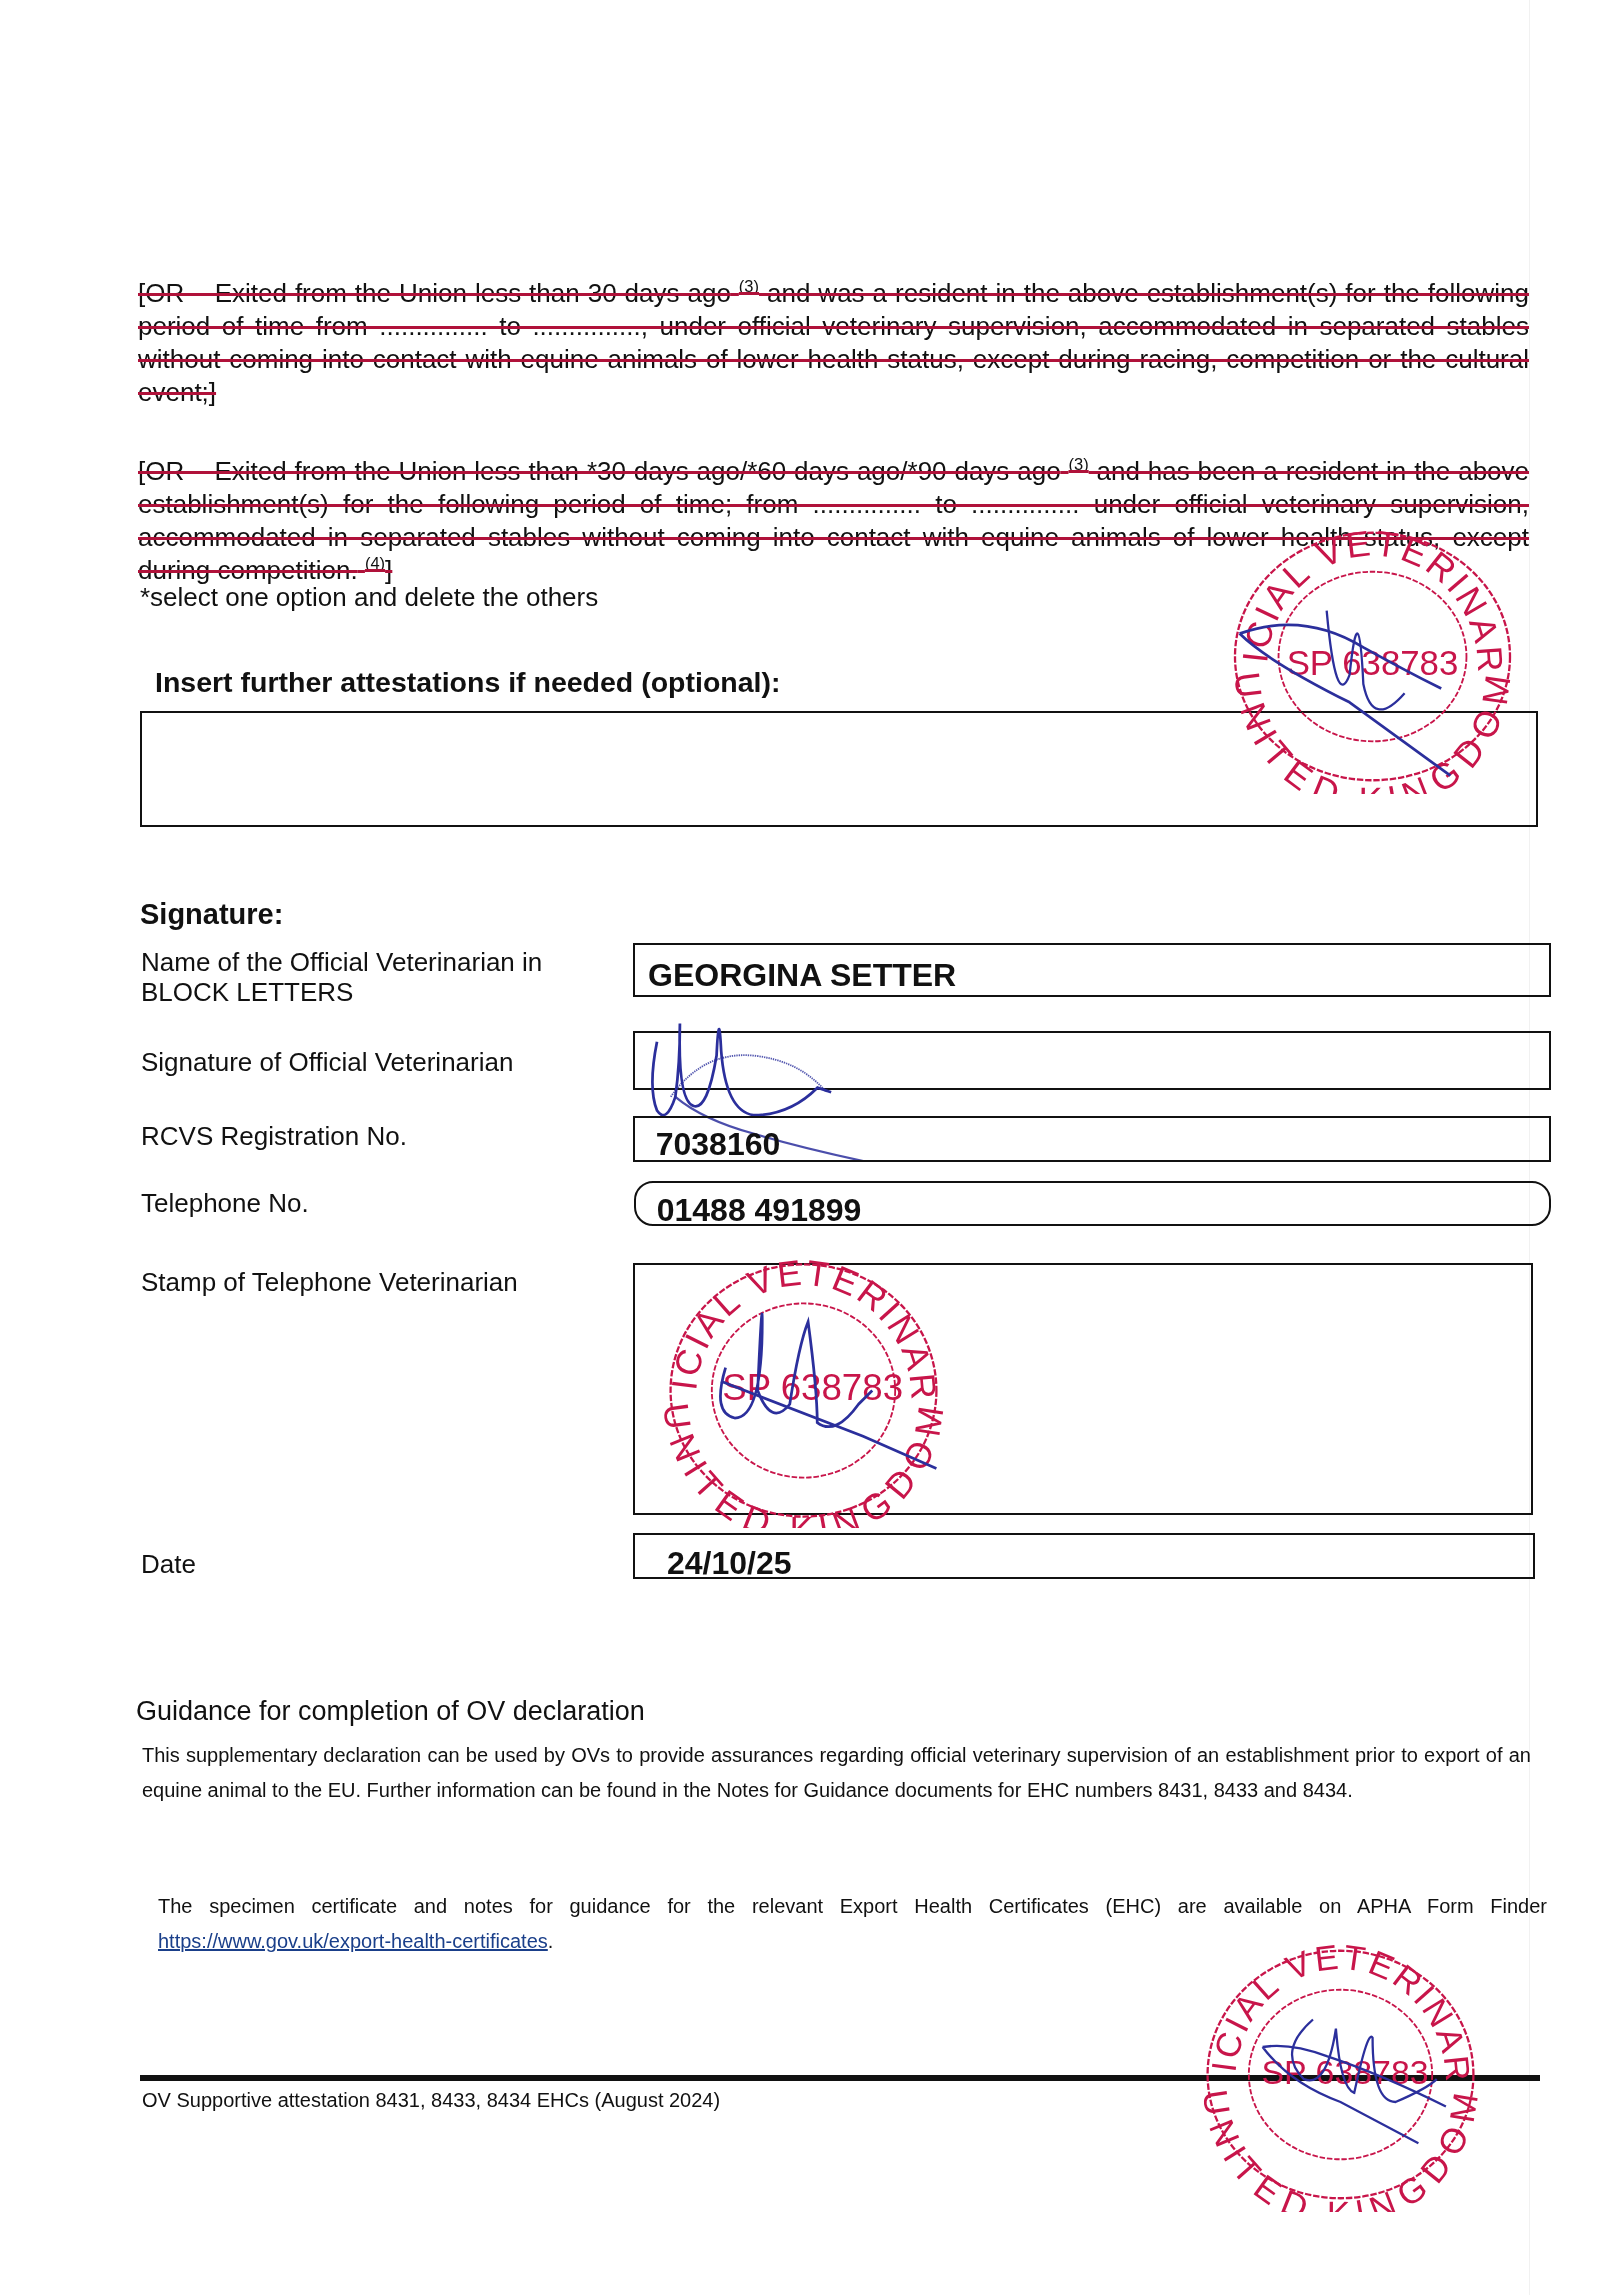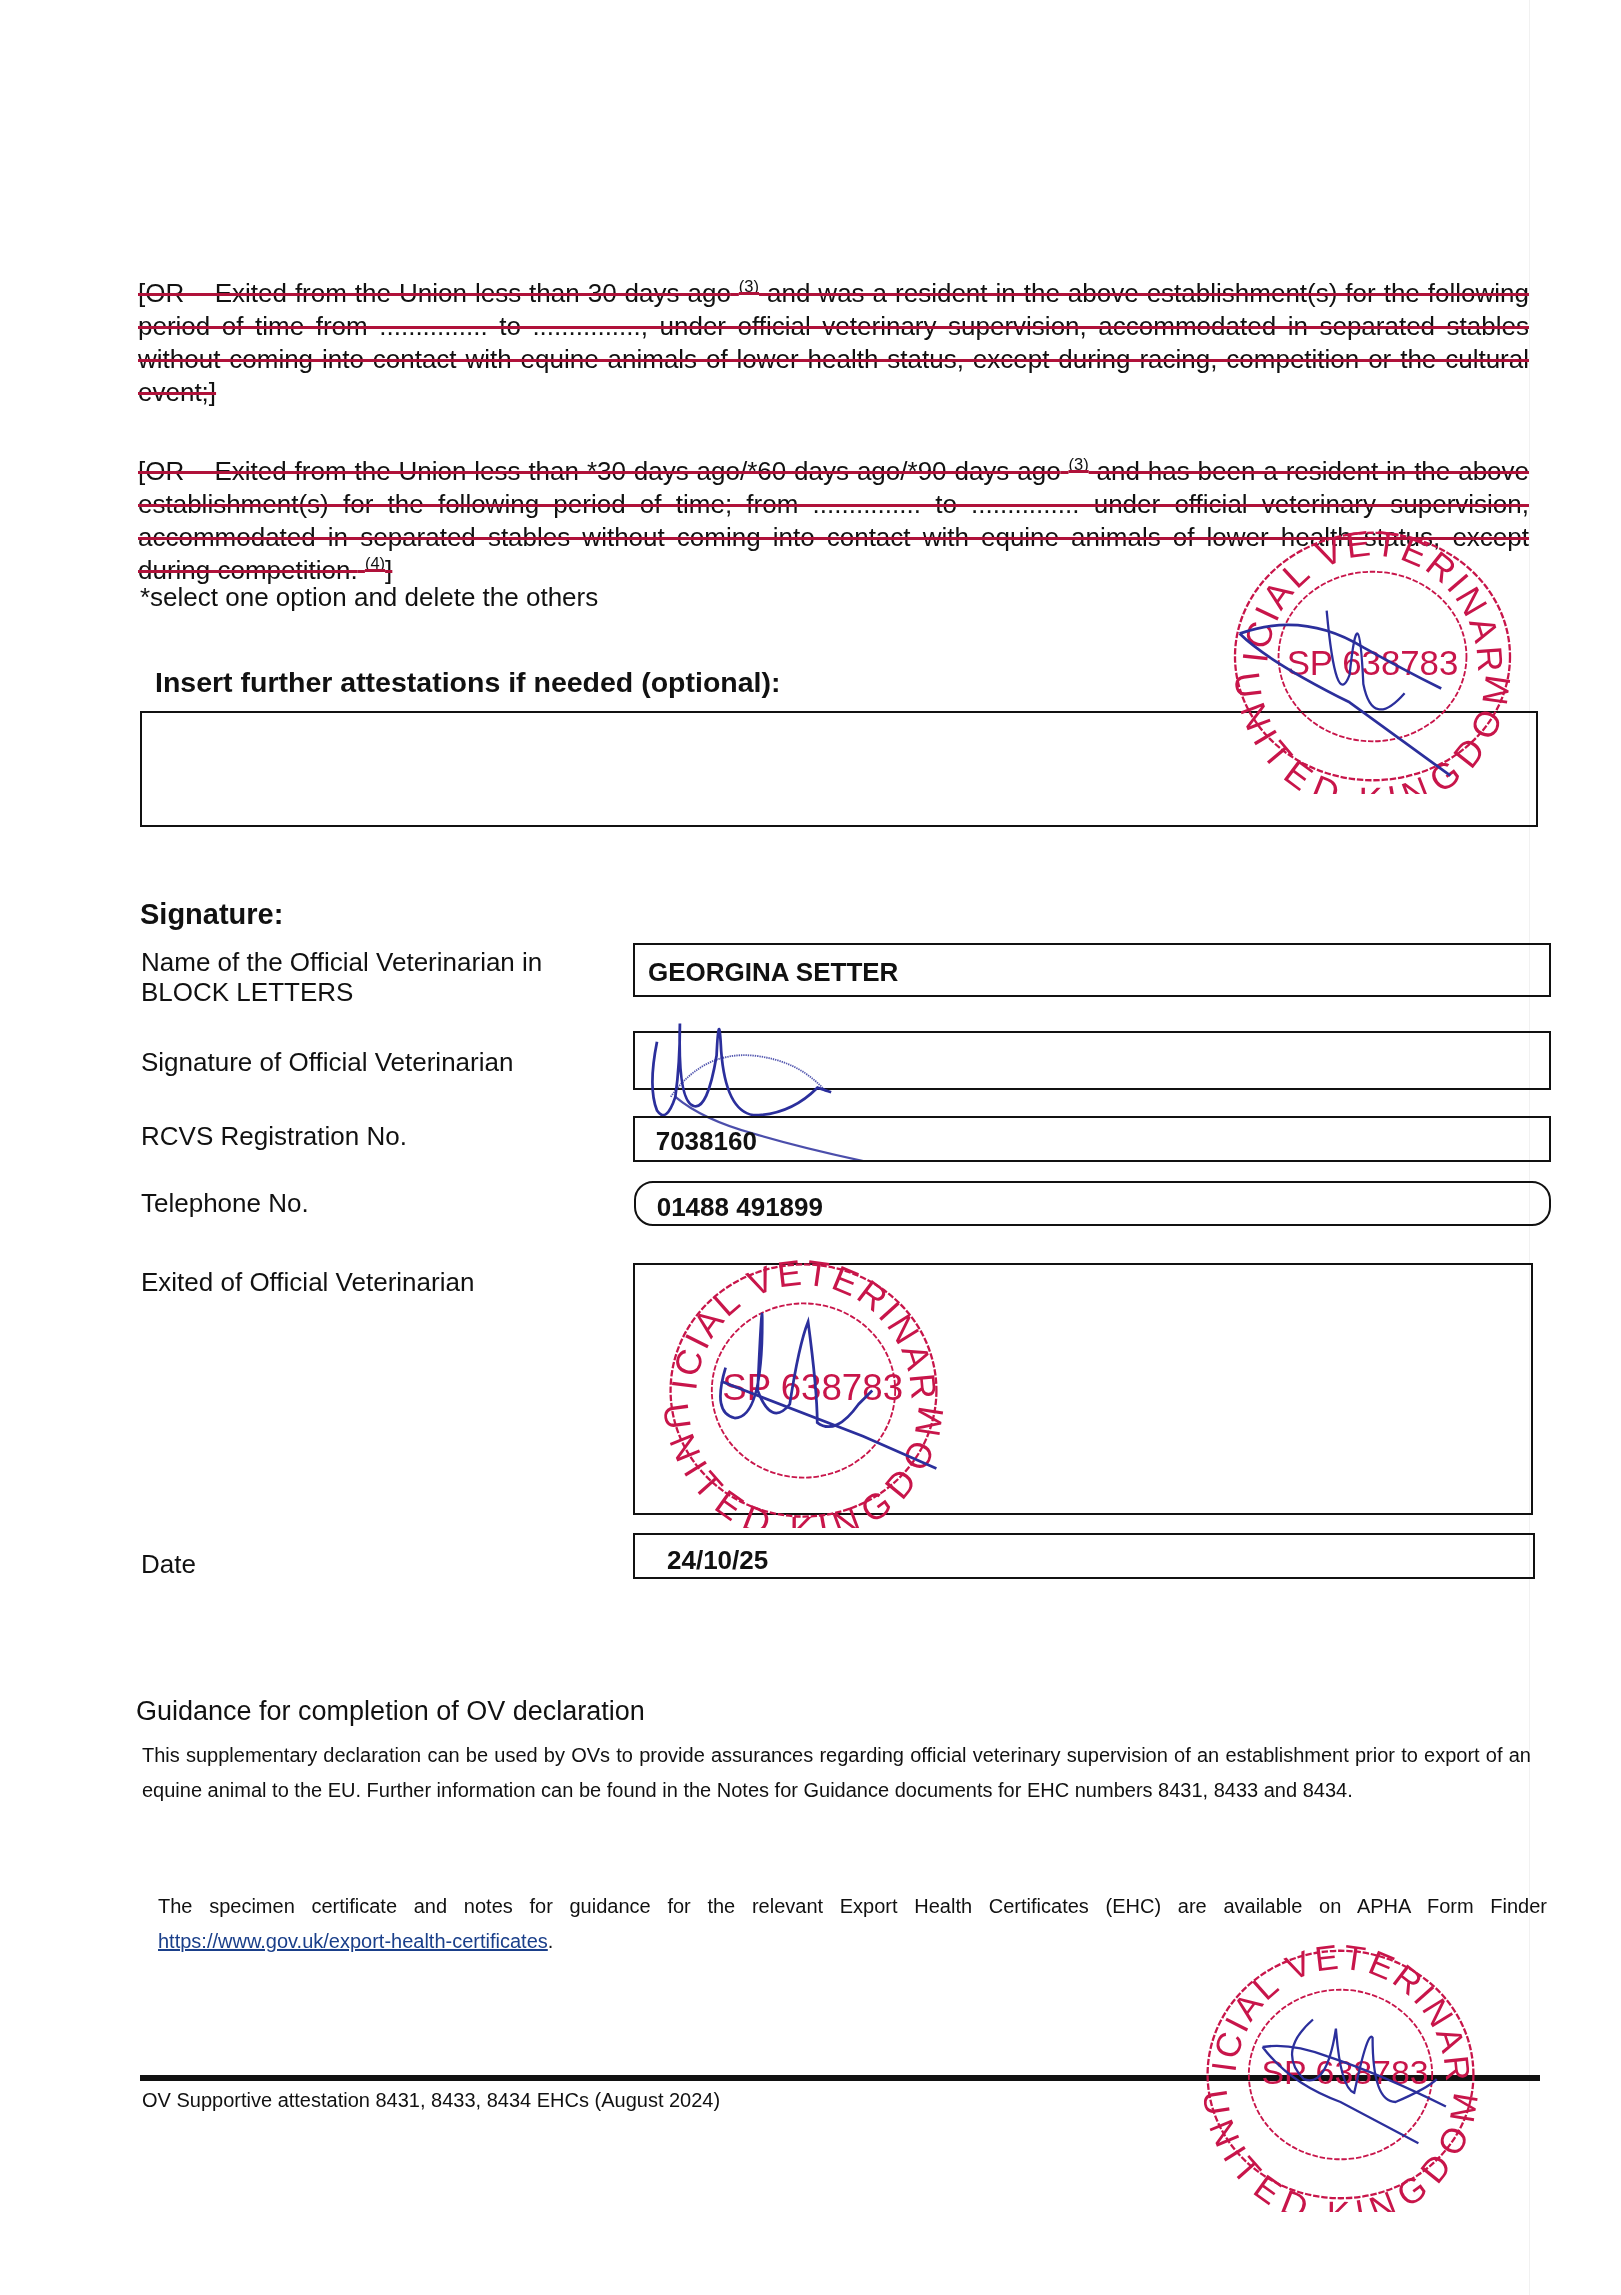--- a/index.html
+++ b/index.html
@@ -8,21 +8,21 @@
   .abs { position:absolute; }
   .para { position:absolute; left:138px; width:1391px; font-size:26px; line-height:33px;
           text-align:justify;margin-top:44px; }
   .struck { text-decoration: line-through; text-decoration-color:#b0123a; text-decoration-thickness:2.8px; }
   .sup { font-size:16.5px; vertical-align:super; line-height:0; }
   .note { position:absolute; left:140px; top:582px; font-size:26px; }
   .h-further { position:absolute; left:155px; top:666px; font-size:28.5px; font-weight:bold; }
   .box { position:absolute; border:2.3px solid #111; box-sizing:border-box; background:transparent; }
   .sig-title { position:absolute; left:140px; top:898px; font-size:29px; font-weight:bold; }
   .label { position:absolute; left:141px; font-size:26px; line-height:30px; }
-  .value { position:absolute; font-size:26px; font-weight:bold; }
+  .value { position:absolute; font-size:32px; font-weight:bold; }
   .g-title { position:absolute; left:136px; top:1696px; font-size:27px; font-weight:normal; }
   .g-para { position:absolute; left:142px; width:1389px; font-size:20px; line-height:35px; text-align:justify; }
   .link { color:#1a3f8a; text-decoration:underline; }
   .footer-rule { position:absolute; left:140px; top:2075px; width:1400px; height:6.4px; background:#111; }
   .footer-text { position:absolute; left:142px; top:2087px; font-size:20px; line-height:27px; }
   .pg-num { color:#1f4e8c; }
   .stamp { position:absolute; }
   .right-edge { position:absolute; left:1529px; top:0; width:0.9px; height:2295px; background:#f1f1f1; }
 </style>
 </head>
@@ -83,21 +83,21 @@
 <div class="label" style="top:1121px;">RCVS Registration No.</div>
 <div class="box" style="left:633px; top:1116px; width:918px; height:46px;">
   <span class="value" style="left:20.7px; top:8.3px;">7038160</span>
 </div>
 
 <div class="label" style="top:1188px;">Telephone No.</div>
 <div class="box" style="left:634px; top:1181px; width:917px; height:45px;border-radius:19px;">
   <span class="value" style="left:20.7px; top:9.2px;">01488 491899</span>
 </div>
 
-<div class="label" style="top:1267px;">Exited of Official Veterinarian</div>
+<div class="label" style="top:1267px;">Stamp of Telephone Veterinarian</div>
 <div class="box" style="left:633px; top:1263px; width:900px; height:252px;"></div>
 
 <svg class="stamp" style="left:643px; top:1253px;" width="321" height="275" viewBox="0 0 700 600">
   <defs>
     <path id="arcTop2" d="M 115 320 A 235 250 0 0 1 585 320"></path>
     <path id="arcBot2" d="M 105 320 A 245 250 0 0 0 595 320"></path>
   </defs>
   <ellipse cx="350" cy="300" rx="290" ry="275" fill="none" stroke="#c8154a" stroke-width="5" stroke-dasharray="14 4"></ellipse>
   <ellipse cx="350" cy="300" rx="200" ry="190" fill="none" stroke="#c8154a" stroke-width="4" stroke-dasharray="12 4"></ellipse>
   <text font-family="Liberation Sans, sans-serif" font-size="78" fill="#c8154a" letter-spacing="6"><textPath href="#arcTop2" startOffset="50%" text-anchor="middle">OFFICIAL VETERINARIAN</textPath></text>

